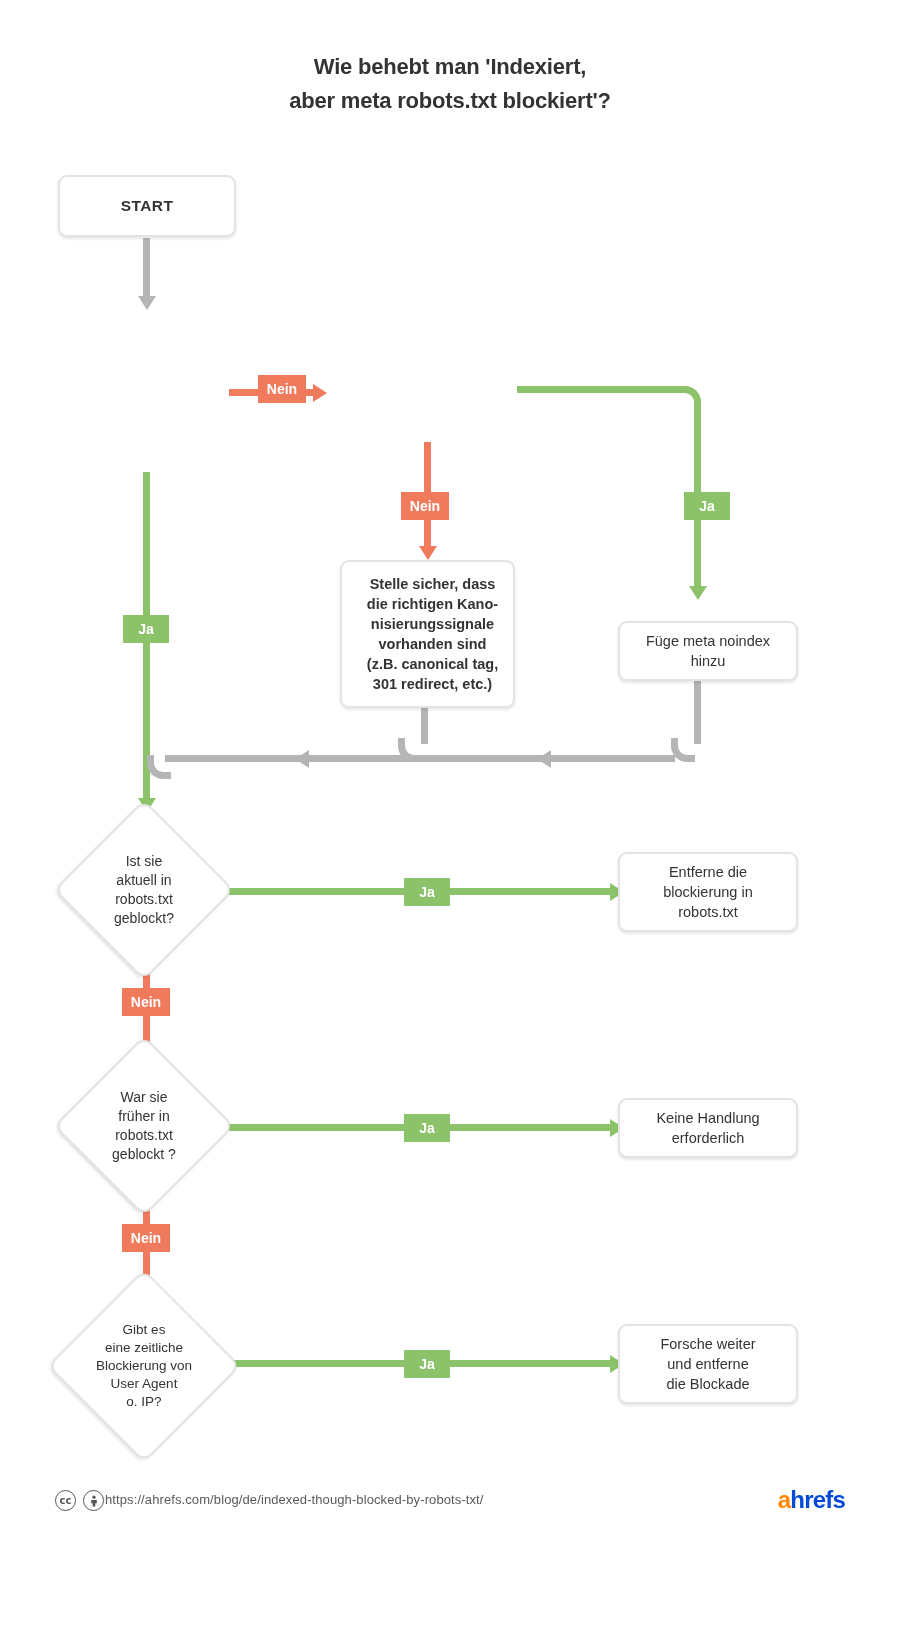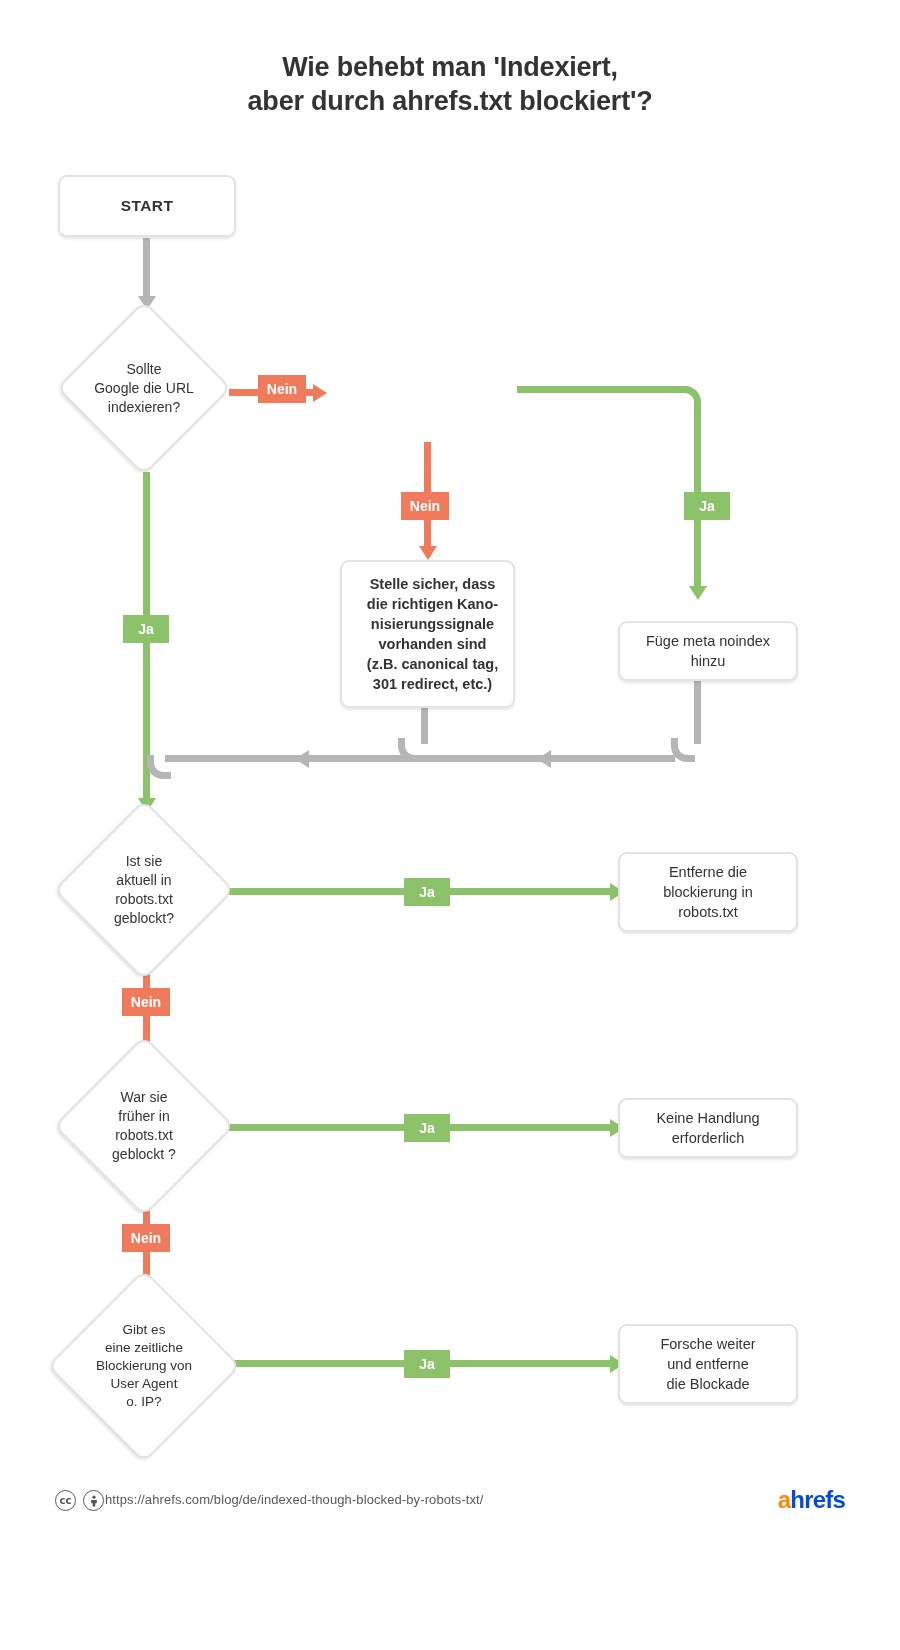--- a/index.html
+++ b/index.html
@@ -6,21 +6,21 @@
   body{
     width:900px;height:1650px;background:#ffffff;
     font-family:"Liberation Sans","DejaVu Sans",sans-serif;
     color:#333333;position:relative;overflow:hidden;
   }
   #canvas{position:absolute;left:0;top:0;width:900px;height:1650px;}
 
   
   .title{
     position:absolute;left:0;top:50px;width:900px;text-align:center;
-    font-size:27px;font-weight:bold;line-height:34px;color:#333333;
+    font-size:22px;font-weight:bold;line-height:34px;color:#333333;
     letter-spacing:-0.2px;
   }
   .title .l2{display:block;}
 
   
   .node{position:absolute;box-sizing:border-box;}
 
   .rbox{
     background:#ffffff;border:2px solid #e3e3e3;border-radius:9px;
     box-shadow:0 2px 3px rgba(0,0,0,0.10);
@@ -86,21 +86,21 @@
   .logo .a{color:#ff8800;}
   .logo .rest{color:#054ada;}
 </style>
 </head>
 <body>
 
 <div id="canvas">
 
   <div class="title">
     <span>Wie behebt man 'Indexiert,</span>
-    <span class="l2">aber durch ahrefs.txt blockiert'?</span>
+    <span class="l2">aber meta robots.txt blockiert'?</span>
   </div>
 
   <div class="line vline" style="left:143px;top:238px;height:62px;background:#b5b5b5;"></div>
   <div class="arrow down" style="left:137.5px;top:296px;border-top:14px solid #b5b5b5;"></div>
 
   <div class="line hline" style="left:229px;top:389px;width:88px;background:#ef7b5c;"></div>
   <div class="arrow right" style="left:313px;top:383.5px;border-left:14px solid #ef7b5c;"></div>
 
   <div class="line vline" style="left:143px;top:472px;height:330px;background:#8cc269;"></div>
   <div class="arrow down" style="left:137.5px;top:798px;border-top:14px solid #8cc269;"></div>
@@ -154,26 +154,20 @@
   <div class="elabel" style="left:404px;top:1114px;width:46px;height:28px;background:#8cc269;">Ja</div>
 
   <div class="elabel" style="left:122px;top:1224px;width:48px;height:28px;background:#ef7b5c;">Nein</div>
 
   <div class="elabel" style="left:404px;top:1350px;width:46px;height:28px;background:#8cc269;">Ja</div>
 
   <div class="node rbox start" style="left:58px;top:175px;width:178px;height:62px;">
     <span>START</span>
   </div>
 
-  <div class="diamond" style="left:57px;top:303px;width:174px;height:170px;">
-    <div class="shape" style="width:120px;height:120px;"></div>
-    <div class="dtext" style="white-space:pre-line;">Sollte
-Google die URL
-indexieren?</div>
-  </div>
 
 
   <div class="node rbox bold" style="left:340px;top:560px;width:175px;height:148px;padding-left:18px;">
     <span style="white-space:pre-line;">Stelle sicher, dass
 die richtigen Kano-
 nisierungssignale
 vorhanden sind
 (z.B. canonical tag,
 301 redirect, etc.)</span>
   </div>

